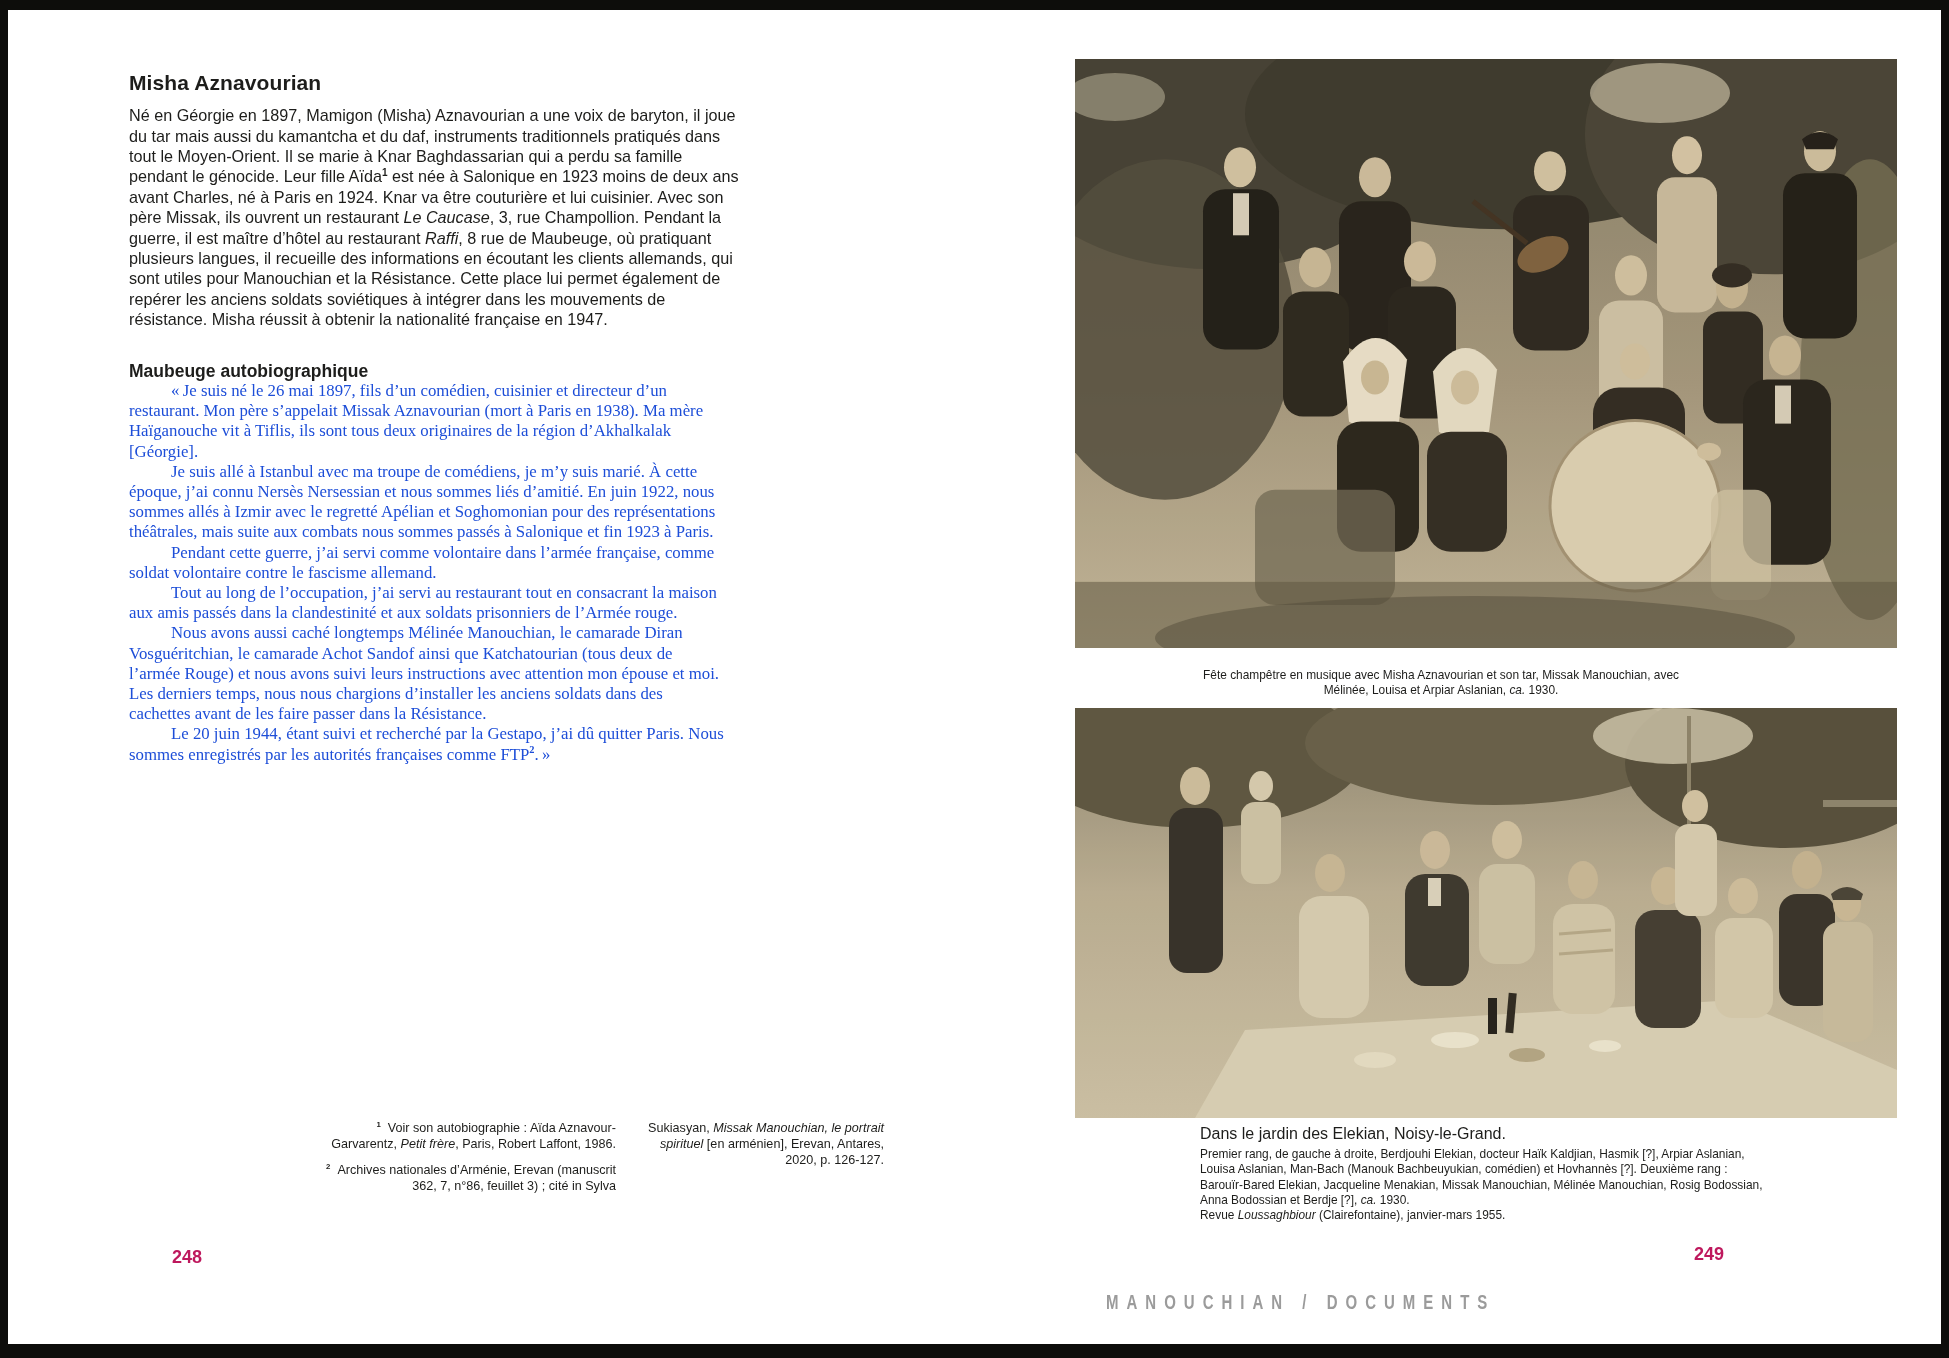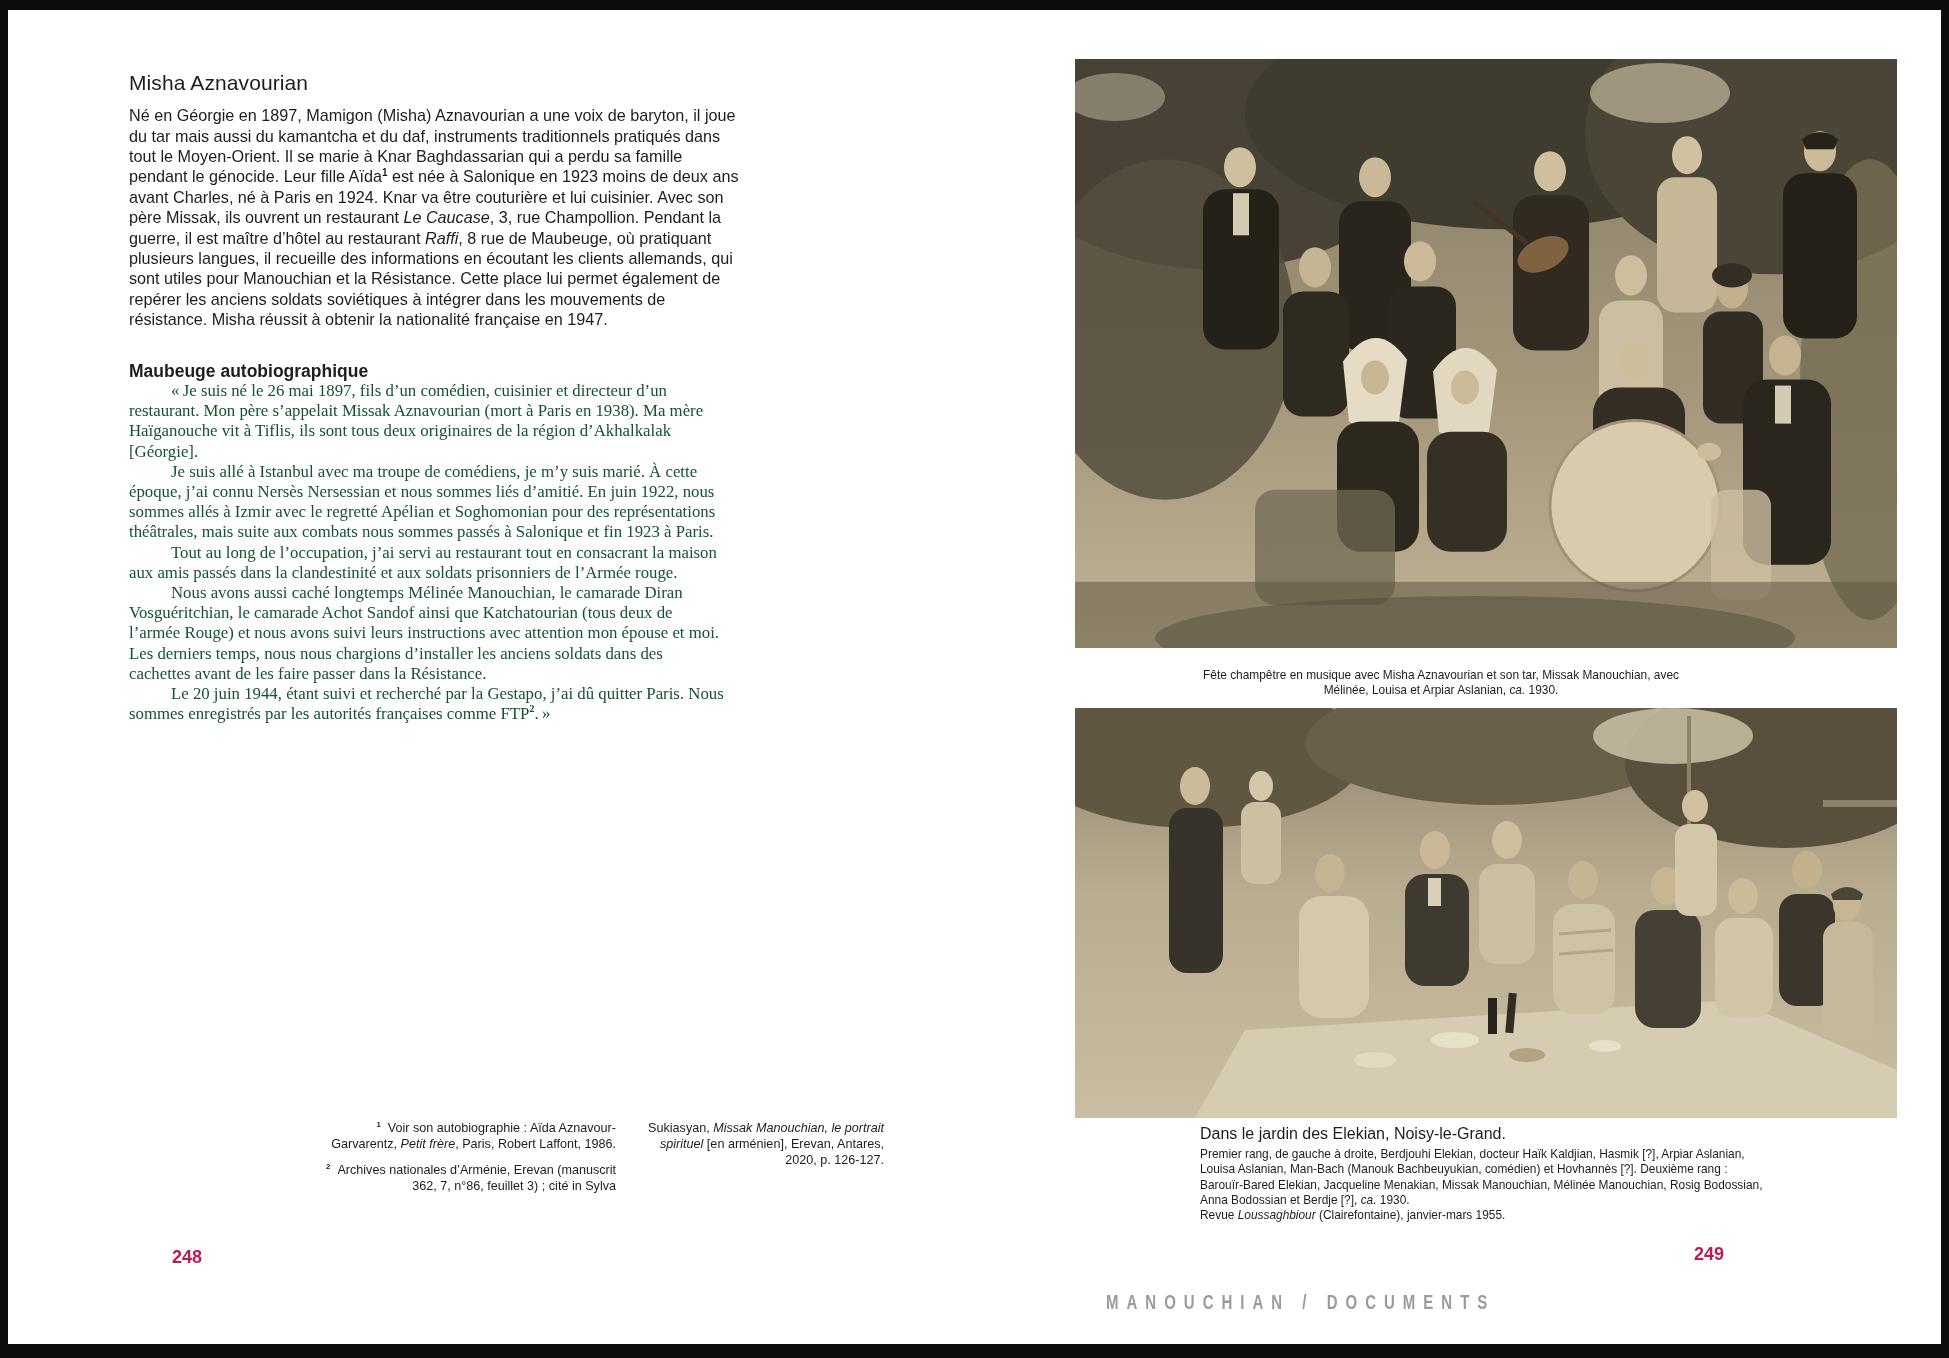--- a/index.html
+++ b/index.html
@@ -4,28 +4,28 @@
 <style>
   html,body{margin:0;padding:0;}
   body{
     width:1949px;height:1358px;position:relative;background:#ffffff;
     font-family:"Liberation Sans",sans-serif;color:#1d1d1b;
     -webkit-font-smoothing:antialiased;
   }
   .frame{position:absolute;inset:0;border:solid #0d0d0b;border-width:10px 8px 14px 8px;pointer-events:none;z-index:9;}
 
   
-  .title{position:absolute;left:129px;top:57px;font-size:21px;font-weight:400;letter-spacing:.1px;text-align:center;}
+  .title{position:absolute;left:129px;top:57px;font-size:21px;font-weight:700;letter-spacing:.1px;text-align:center;}
   .intro{position:absolute;left:129px;top:89px;width:612px;font-size:16.2px;line-height:20.4px;}
   .intro i{font-style:italic;}
   sup{font-weight:700;font-size:.62em;line-height:0;}
   .section-heading{position:absolute;left:129px;top:346px;font-size:17.5px;font-weight:700;}
   .quote{position:absolute;left:129px;top:381px;width:598px;
     font-family:"Liberation Serif","DejaVu Serif",serif;
-    font-size:16.8px;line-height:20.2px;color:#14532d;}
+    font-size:16.8px;line-height:20.2px;color:#1d4ed8;}
   .quote p{margin:0;text-indent:42px;}
   .footnotes-col1{position:absolute;left:320px;top:1120px;width:296px;font-size:12.6px;line-height:16.4px;}
   .footnotes-col2{position:absolute;left:636px;top:1120px;width:248px;font-size:12.6px;line-height:16px;}
   .fn{margin:0 0 9px 0;text-align:right;}
   .fnm{font-weight:700;font-size:.62em;margin-right:7px;}
   .pagenum{position:absolute;font-size:18px;font-weight:700;color:#be185d;}
   .pagenum.left{left:172px;top:1247px;}
   .pagenum.right{left:1694px;top:1244px;}
 
   
@@ -51,20 +51,21 @@
 <section>
   <h1 class="title">Misha Aznavourian</h1>
 
   <p class="intro"><span>Né en Géorgie en 1897, Mamigon (Misha) Aznavourian a une voix de baryton, il joue du tar mais aussi du kamantcha et du daf, instruments traditionnels pratiqués dans tout le Moyen-Orient. Il se marie à Knar Baghdassarian qui a perdu sa famille pendant le génocide. Leur fille Aïda</span><sup>1</sup><span> est née à Salonique en 1923 moins de deux ans avant Charles, né à Paris en 1924. Knar va être couturière et lui cuisinier. Avec son père Missak, ils ouvrent un restaurant </span><i>Le Caucase</i><span>, 3, rue Champollion. Pendant la guerre, il est maître d’hôtel au restaurant </span><i>Raffi</i><span>, 8 rue de Maubeuge, où pratiquant plusieurs langues, il recueille des informations en écoutant les clients allemands, qui sont utiles pour Manouchian et la Résistance. Cette place lui permet également de repérer les anciens soldats soviétiques à intégrer dans les mouvements de résistance. Misha réussit à obtenir la nationalité française en 1947.</span></p>
 
   <h2 class="section-heading">Maubeuge autobiographique</h2>
 
   <div class="quote">
     <p><span>« Je suis né le 26 mai 1897, fils d’un comédien, cuisinier et directeur d’un restaurant. Mon père s’appelait Missak Aznavourian (mort à Paris en 1938). Ma mère Haïganouche vit à Tiflis, ils sont tous deux originaires de la région d’Akhalkalak [Géorgie].</span></p>
     <p><span>Je suis allé à Istanbul avec ma troupe de comédiens, je m’y suis marié. À cette époque, j’ai connu Nersès Nersessian et nous sommes liés d’amitié. En juin 1922, nous sommes allés à Izmir avec le regretté Apélian et Soghomonian pour des représentations théâtrales, mais suite aux combats nous sommes passés à Salonique et fin 1923 à Paris.</span></p>
+    <p><span>Pendant cette guerre, j’ai servi comme volontaire dans l’armée française, comme soldat volontaire contre le fascisme allemand.</span></p>
     <p><span>Tout au long de l’occupation, j’ai servi au restaurant tout en consacrant la maison aux amis passés dans la clandestinité et aux soldats prisonniers de l’Armée rouge.</span></p>
     <p><span>Nous avons aussi caché longtemps Mélinée Manouchian, le camarade Diran Vosguéritchian, le camarade Achot Sandof ainsi que Katchatourian (tous deux de l’armée Rouge) et nous avons suivi leurs instructions avec attention mon épouse et moi. Les derniers temps, nous nous chargions d’installer les anciens soldats dans des cachettes avant de les faire passer dans la Résistance.</span></p>
     <p><span>Le 20 juin 1944, étant suivi et recherché par la Gestapo, j’ai dû quitter Paris. Nous sommes enregistrés par les autorités françaises comme FTP</span><sup>2</sup><span>. »</span></p>
   </div>
 
   <div class="footnotes-col1">
     <p class="fn"><sup class="fnm">1</sup><span><span>Voir son autobiographie : Aïda Aznavour-Garvarentz, </span><i>Petit frère</i><span>, Paris, Robert Laffont, 1986.</span></span></p>
     <p class="fn"><sup class="fnm">2</sup><span><span>Archives nationales d’Arménie, Erevan (manuscrit 362, 7, n°86, feuillet 3) ; cité in Sylva</span></span></p>
   </div>
   <div class="footnotes-col2">

